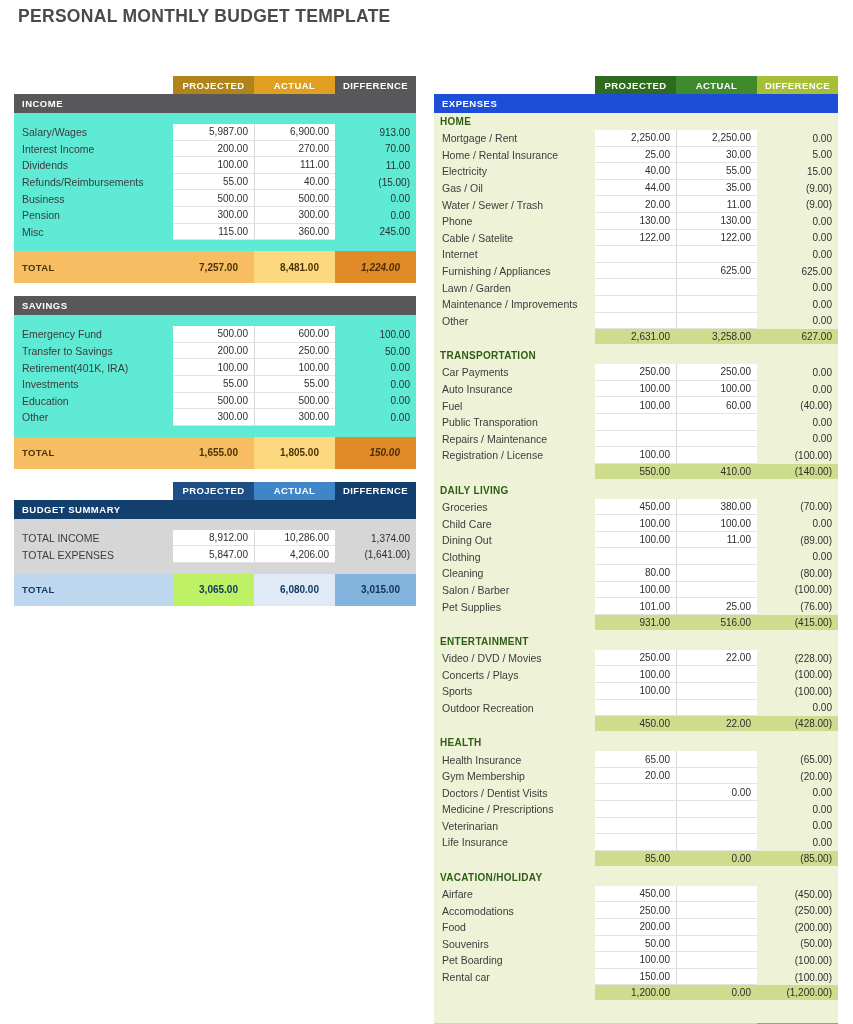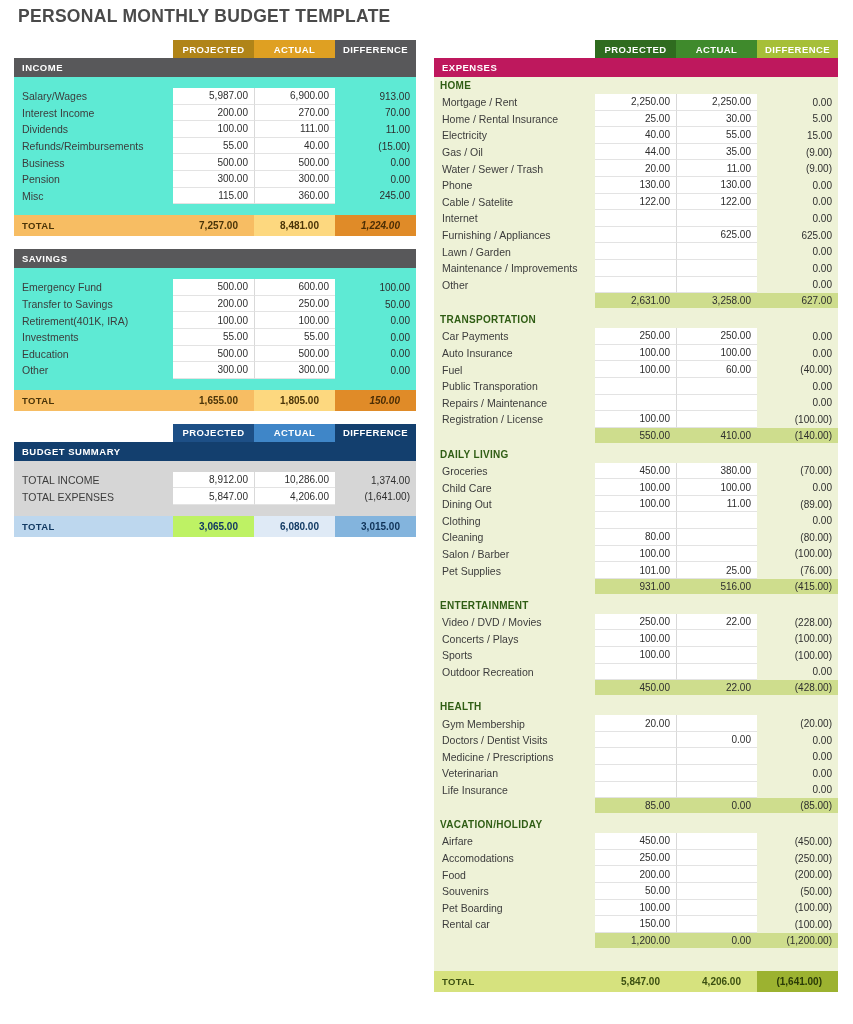--- a/index.html
+++ b/index.html
@@ -21,21 +21,21 @@
     position: absolute;
     left: 18px; top: 6px;
     font-size: 17.5px;
     font-weight: bold;
     letter-spacing: 0.3px;
     color: #4a4a4a;
     white-space: nowrap;
   }
 
   
-  .panel { position: absolute; }
+  .panel { position: absolute; margin-top: 36px; }
   #left-panel  { left: 14px;  top: 40px; width: 402px; }
   #right-panel { left: 434px; top: 40px; width: 404px; }
 
   
   .colhead {
     display: flex;
     height: 18px;
     width: 100%;
     justify-content: flex-end;
   }
@@ -70,21 +70,21 @@
     display: flex;
     align-items: center;
     padding-left: 8px;
     font-size: 9.5px;
     font-weight: bold;
     letter-spacing: 0.5px;
     color: #ffffff;
   }
   .banner-gray  { background: #58585a; }
   .banner-blue  { background: #133f6e; }
-  .banner-green { background: #be185d; }
+  .banner-green { background: #1d4ed8; }
 
   
   .body-gold  { background: #5eead4; }
   .body-gray  { background: #d6d6d6; }
   .body-green { background: #eef2d7; }
 
   .pad-top    { height: 11px; }
   .pad-bottom { height: 11px; }
 
   .row {
@@ -146,21 +146,21 @@
     color: #2e2e2e;
     display: flex;
     align-items: center;
     justify-content: flex-end;
     padding-right: 6px;
   }
 
   
   .totalrow {
     display: flex;
-    height: 21px;
+    height: 32px;
     width: 100%;
     align-items: stretch;
   }
   .totalrow .label {
     flex: 1 1 auto;
     font-size: 9.5px;
     font-weight: bold;
     letter-spacing: 0.4px;
     display: flex;
     align-items: center;
@@ -564,20 +564,26 @@
           </div>
           <div class="subtotal">
             <div class="label"></div>
             <div class="cell">450.00</div>
             <div class="cell">22.00</div>
             <div class="cell">(428.00)</div>
           </div>
           <div class="sub-gap"></div>
           <div class="subhead">HEALTH</div>
           <div class="row">
+            <div class="label">Health Insurance</div>
+            <div class="cell input">65.00</div>
+            <div class="cell input mid"></div>
+            <div class="cell diff">(65.00)</div>
+          </div>
+          <div class="row">
             <div class="label">Gym Membership</div>
             <div class="cell input">20.00</div>
             <div class="cell input mid"></div>
             <div class="cell diff">(20.00)</div>
           </div>
           <div class="row">
             <div class="label">Doctors / Dentist Visits</div>
             <div class="cell input"></div>
             <div class="cell input mid">0.00</div>
             <div class="cell diff">0.00</div>

